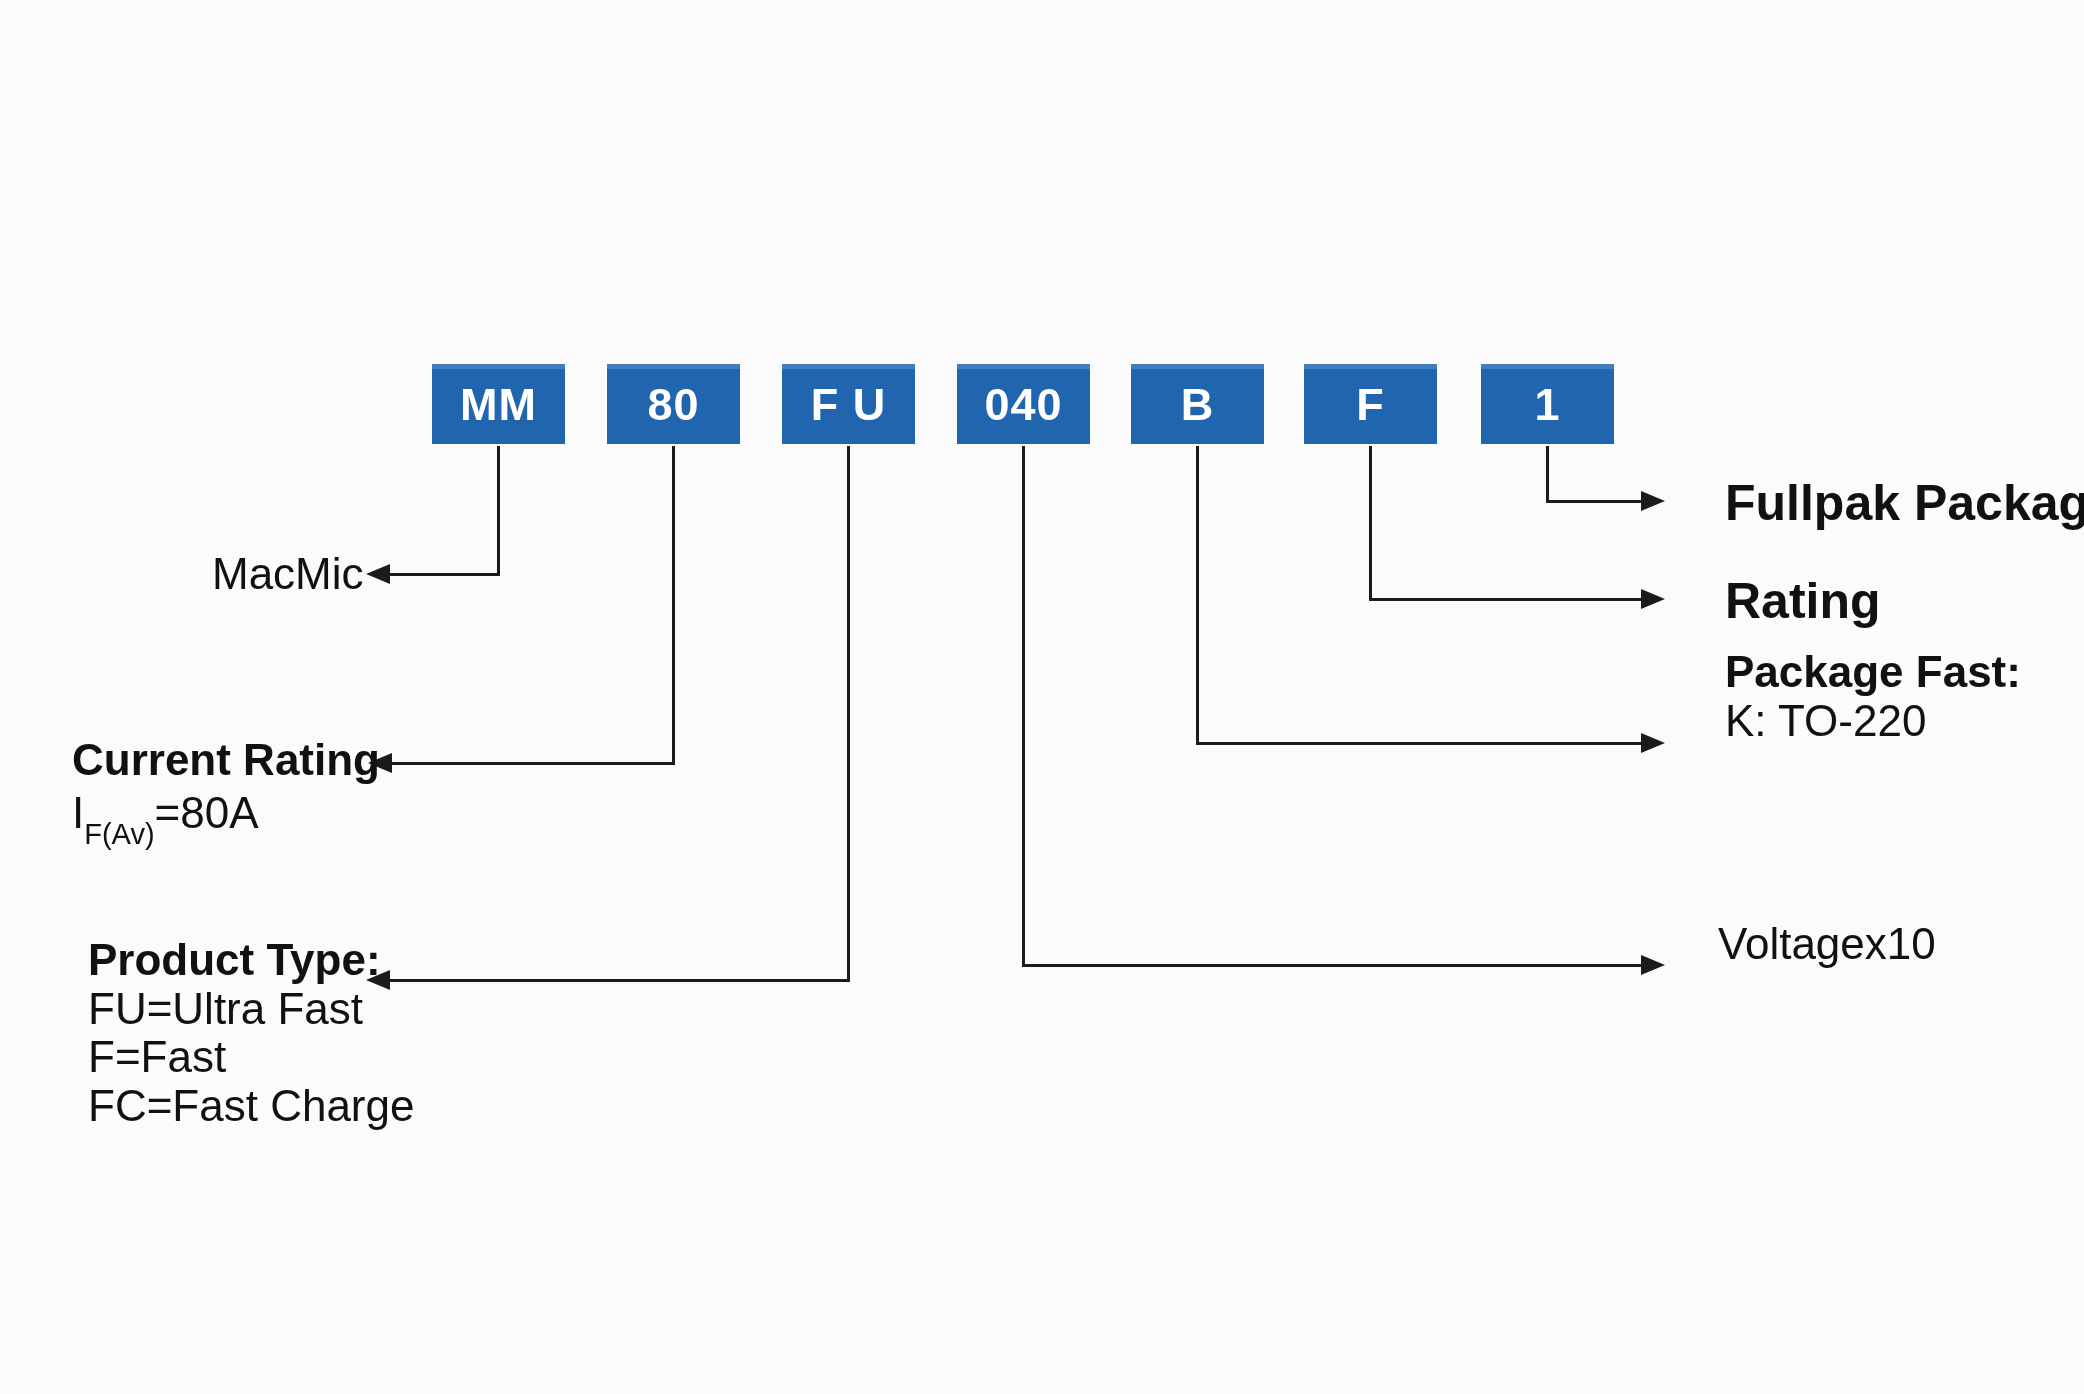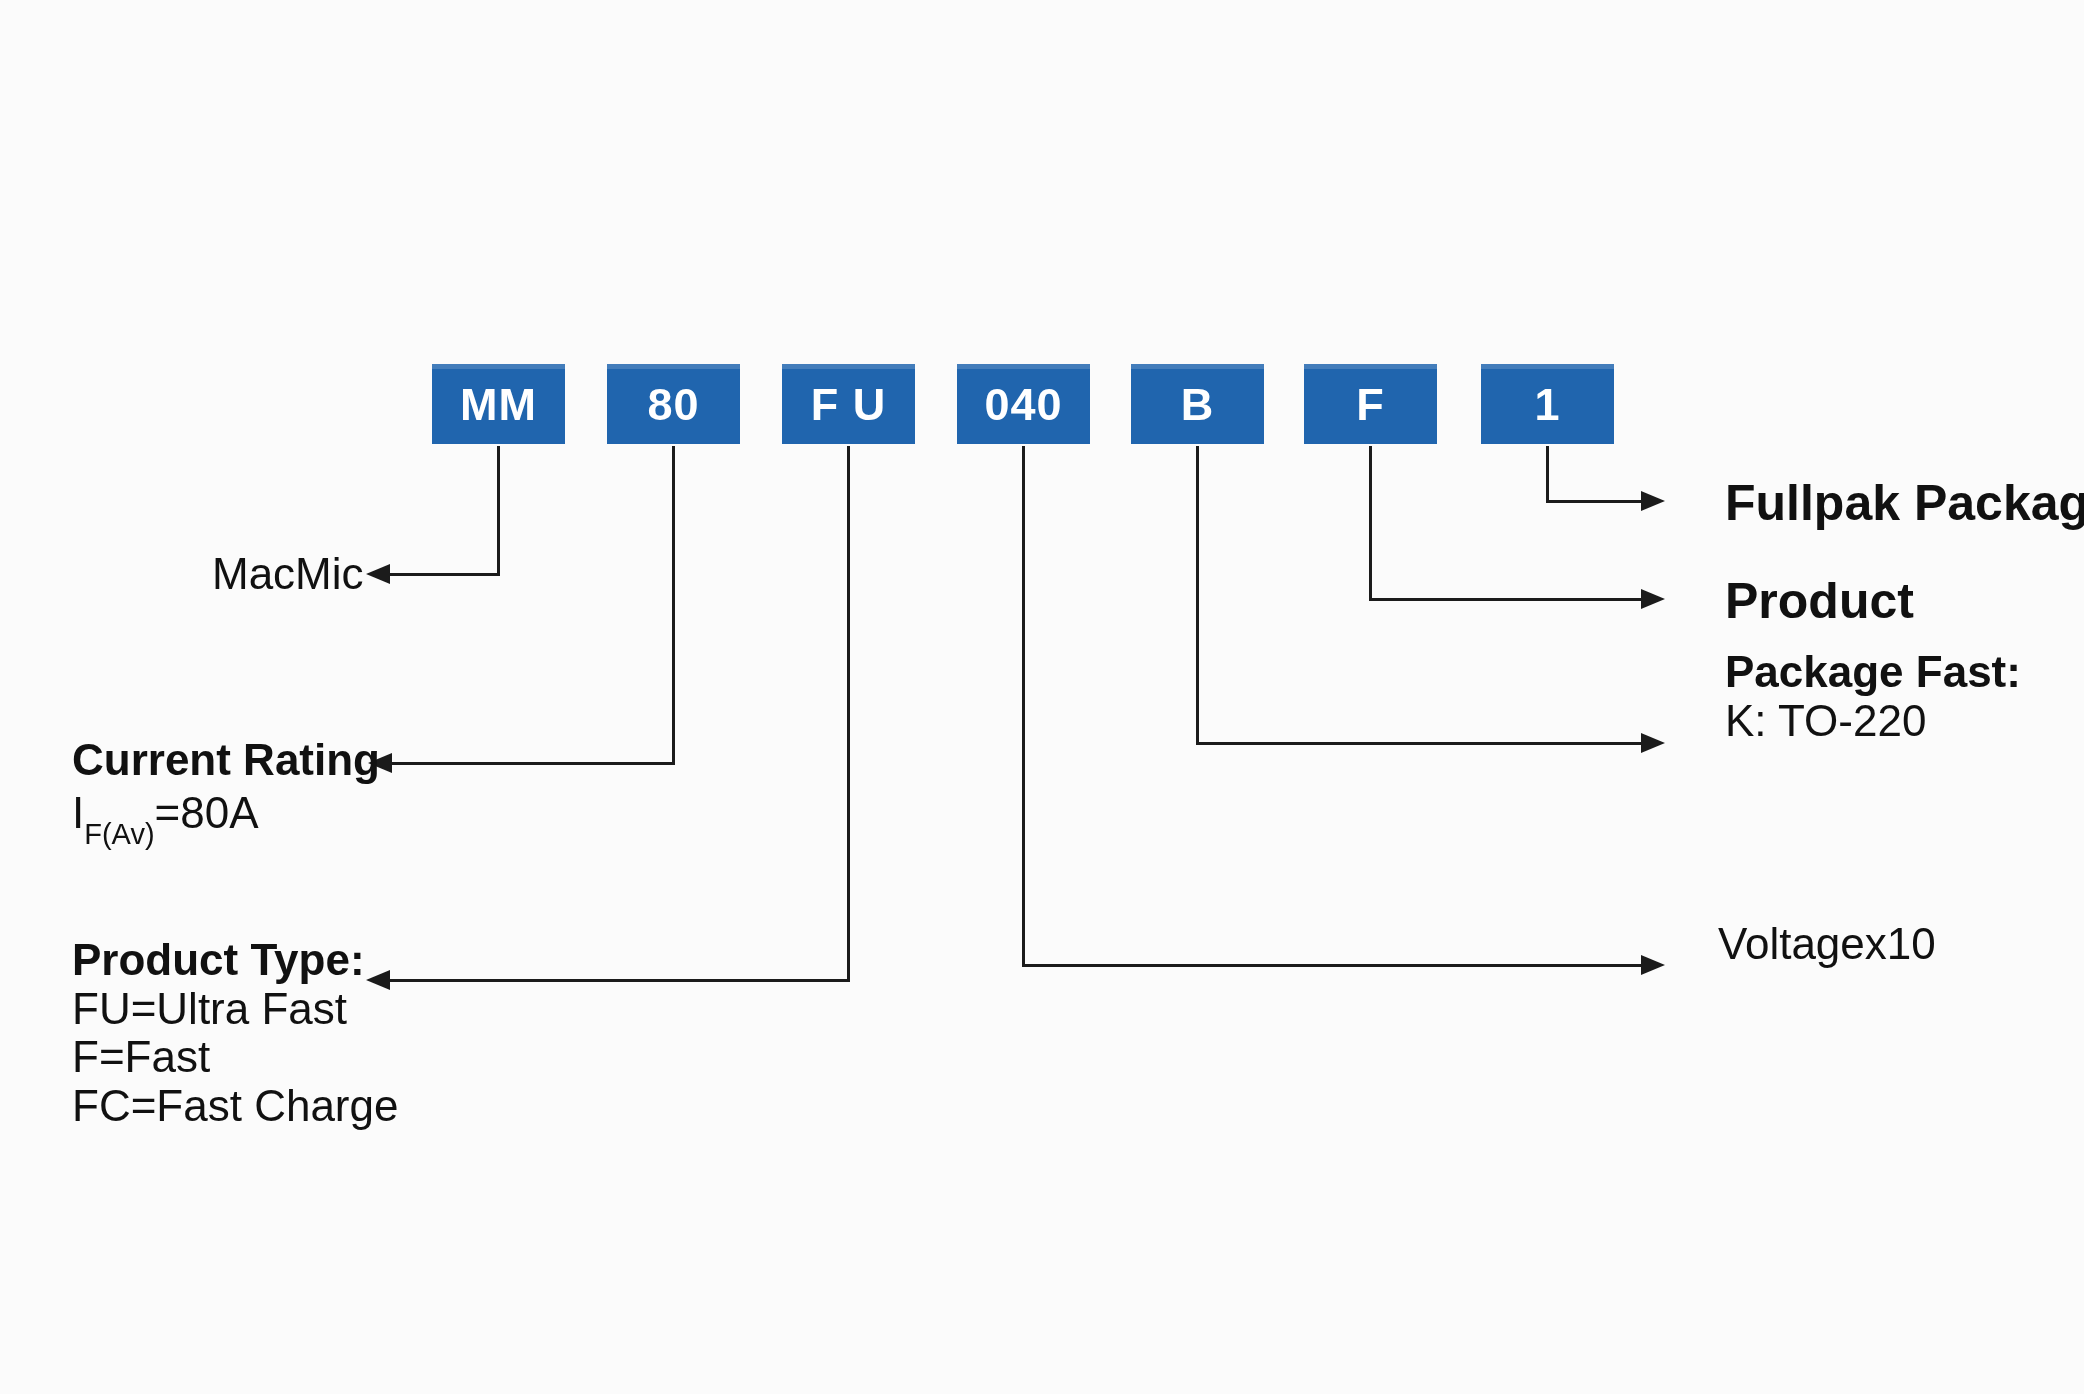--- a/index.html
+++ b/index.html
@@ -123,30 +123,30 @@
 
   <div class="vline" style="left:1546px;top:446px;height:56px"></div>
   <div class="hline" style="left:1546px;top:500px;width:99px"></div>
   <div class="arrow-r" style="left:1641px;top:491px"></div>
 
   <div class="lbl" style="left:212px;top:550px">MacMic</div>
 
   <div class="lbl bold" style="left:72px;top:736px">Current Rating</div>
   <div class="lbl formula" style="left:72px;top:789px"><span>I</span><sub>F(Av)</sub><span>=80A</span></div>
 
-  <div class="lbl" style="left:72px;top:936px">
+  <div class="lbl" style="left:88px;top:936px">
     <div class="bold">Product Type:</div>
     <div>FU=Ultra Fast</div>
     <div>F=Fast</div>
     <div>FC=Fast Charge</div>
   </div>
 
   <div class="lbl bold big" style="left:1725px;top:477px">Fullpak Package</div>
 
-  <div class="lbl bold big" style="left:1725px;top:575px">Product</div>
+  <div class="lbl bold big" style="left:1725px;top:575px">Rating</div>
 
   <div class="lbl" style="left:1725px;top:648px">
     <div class="bold">Package Fast:</div>
     <div>K: TO-220</div>
   </div>
 
   <div class="lbl" style="left:1718px;top:920px">
     <div>Voltagex10</div>
   </div>
 

